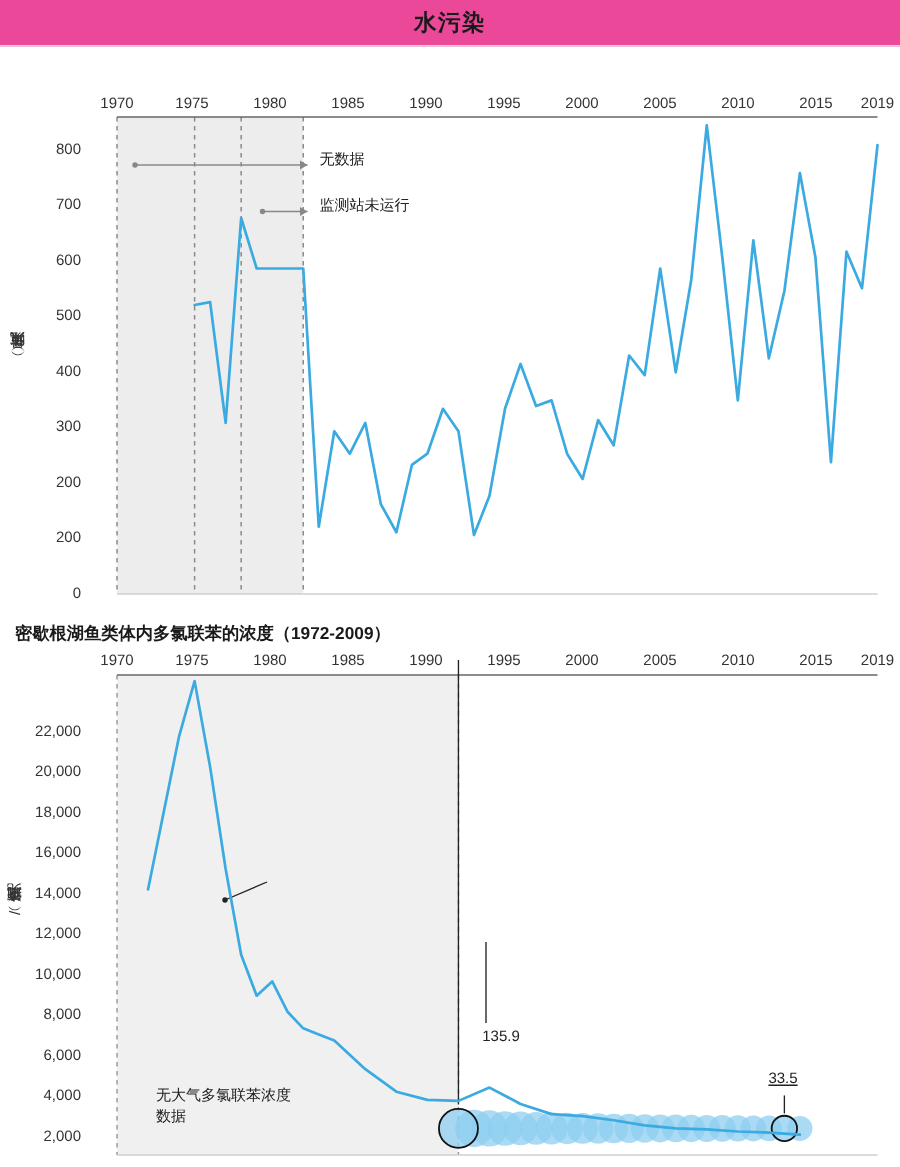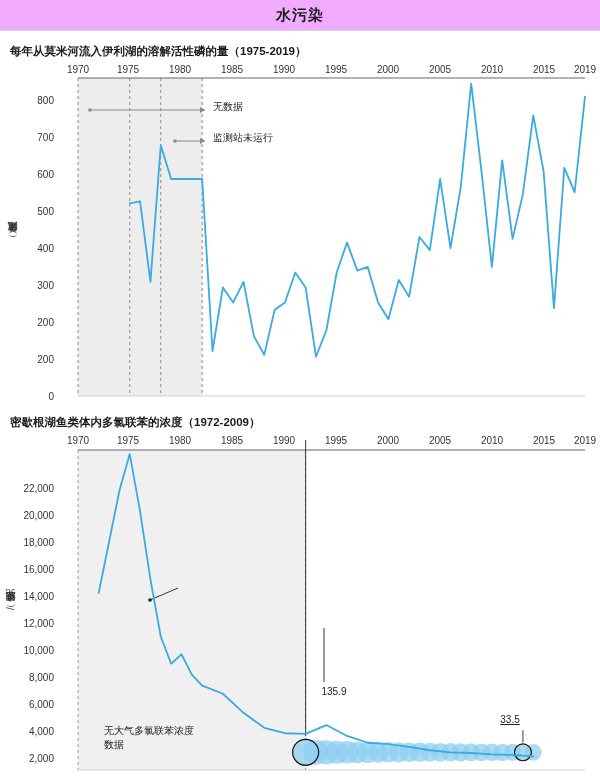--- a/index.html
+++ b/index.html
@@ -18,21 +18,21 @@
     position: relative;
     width: 600px;
     height: 778px;
   }
   .header {
     position: absolute;
     top: 0;
     left: 0;
     width: 600px;
     height: 30px;
-    background: #f0abfc;
+    background: #ec4899;
     border-bottom: 1px solid #d8d8d8;
     display: flex;
     align-items: center;
     justify-content: center;
   }
   .header-title {
     font-size: 15px;
     font-weight: bold;
     color: #1a1a1a;
     letter-spacing: 1px;
@@ -92,21 +92,20 @@
 </style>
 </head>
 <body>
 
 <div class="page">
 
   <div class="header">
     <div class="header-title">水污染</div>
   </div>
 
-  <div class="chart-title" id="chart1-title">每年从莫米河流入伊利湖的溶解活性磷的量（1975-2019）</div>
 
   <div class="ylabel" style="left: 6px; top: 120px; height: 120px;">年流入量（吨）</div>
 
   <div class="axis-labels" style="left:0; top:64px; width:600px;">
     <span class="tick-label" style="left:78px;">1970</span>
     <span class="tick-label" style="left:128px;">1975</span>
     <span class="tick-label" style="left:180px;">1980</span>
     <span class="tick-label" style="left:232px;">1985</span>
     <span class="tick-label" style="left:284px;">1990</span>
     <span class="tick-label" style="left:336px;">1995</span>
@@ -217,15 +216,15 @@
       <line x1="324" y1="188" x2="324" y2="242" stroke="#222" stroke-width="0.9"></line>
       <line x1="178" y1="148" x2="150" y2="160" stroke="#222" stroke-width="0.9"></line>
       <circle cx="150" cy="160" r="1.8" fill="#222"></circle>
       <polyline points="98.6938775510204,152.9787234042553 119.38775510204081,50.85106382978722 129.73469387755102,14.085106382978722 140.0816326530612,71.27659574468089 150.42857142857144,139.36170212765958 160.77551020408163,196.5531914893617 171.12244897959184,223.7872340425532 181.46938775510205,214.25531914893617 191.81632653061223,234.68085106382978 202.16326530612244,245.5744680851064 212.51020408163265,249.6595744680851 222.85714285714286,253.74468085106383 243.55102040816325,272.8085106382979 264.2448979591837,287.7872340425532 284.9387755102041,293.2340425531915 305.63265306122446,293.9148936170213 326.3265306122449,285.06382978723406 347.0204081632653,295.95744680851067 367.7142857142857,302.7659574468085 388.40816326530614,304.1276595744681 409.1020408163265,306.8510638297872 429.7959183673469,310.25531914893617 450.48979591836735,312.29787234042556 471.1836734693877,312.97872340425533 491.8775510204082,314.3404255319149 512.5714285714286,315.02127659574467 533.2653061224489,316.3829787234043" fill="none" stroke="#3aaae0" stroke-width="1.8" stroke-linejoin="round" stroke-linecap="round"></polyline>
     </svg>
 
   <div class="annot" style="left:104px; top:724px;">无大气多氯联苯浓度
 数据</div>
 
   <div class="value-label" style="left:334px; top:686px;">135.9</div>
-  <div class="value-label" style="left:510px; top:714px;text-decoration:underline;">33.5</div>
+  <div class="value-label" style="left:522px; top:714px;text-decoration:underline;">33.5</div>
 
 </div>
 
 </body></html>

